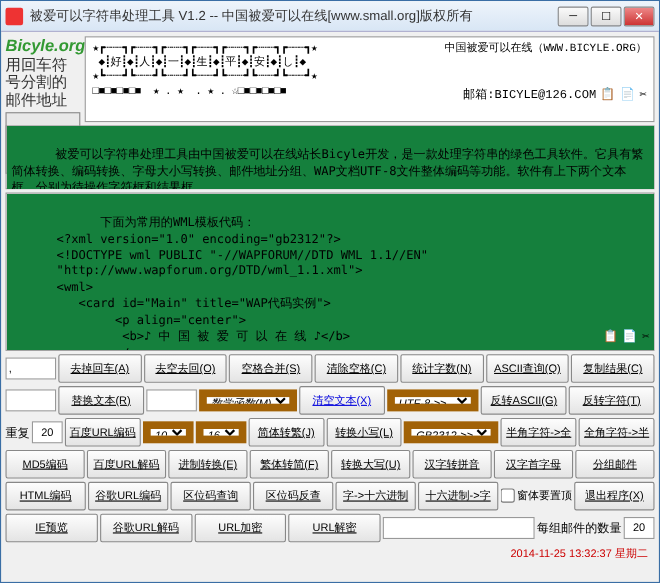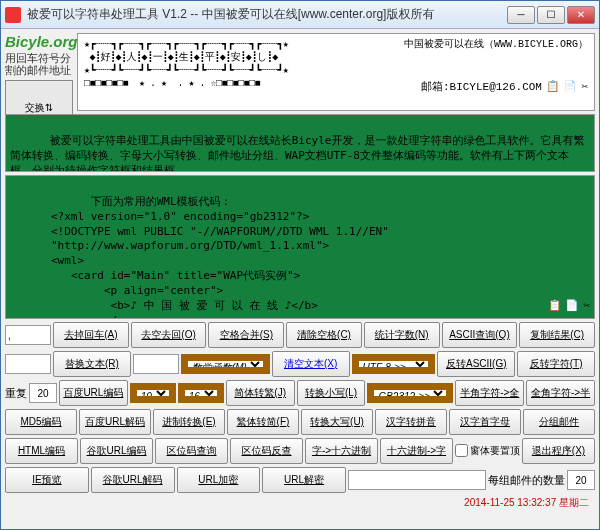--- a/index.html
+++ b/index.html
@@ -9,21 +9,21 @@
 .titlebar .appicon { width: 16px; height: 16px; background: #e33; border-radius: 2px; margin-right: 6px; }
 .titlebar .title { flex: 1; font-size: 12px; color: #333; white-space: nowrap; overflow: hidden; }
 .winbtns { display: flex; gap: 2px; }
 .winbtn { width: 28px; height: 18px; border: 1px solid #888; background: linear-gradient(#fafafa,#ddd); font-size: 10px; display: flex; align-items: center; justify-content: center; border-radius: 2px; }
 .winbtn.close { background: linear-gradient(#e88,#c33); color: #fff; }
 .client { padding: 4px; height: calc(100% - 28px); display: flex; flex-direction: column; gap: 3px; }
 .toprow { display: flex; gap: 4px; height: 78px; }
 .leftcol { width: 68px; display: flex; flex-direction: column; gap: 2px; font-size: 10px; }
 .logo { font-weight: bold; color: #c33; font-style: italic; font-size: 15px; }
 .logo span { color: #393; }
-.sidelabel { font-size: 11px; line-height: 1.1; color: #333; }
+.sidelabel { font-size: 14px; line-height: 1.1; color: #333; }
 .swapbtn { border: 1px solid #888; background: #e8e8e8; padding: 20px 4px; font-size: 10px; text-align: center; margin-top: 2px; }
 .banner { flex: 1; background: #fff; border: 1px solid #999; padding: 4px 6px; font-size: 10px; line-height: 1.3; overflow: hidden; position: relative; font-family: "Courier New", monospace; }
 .banner-top { display: flex; justify-content: space-between; }
 .ascii { white-space: pre; font-size: 10px; letter-spacing: -0.5px; }
 .banner-right { text-align: right; font-size: 10px; }
 .banner-icons { position: absolute; right: 6px; bottom: 16px; display: flex; gap: 4px; align-items: center; font-size: 11px; }
 .textarea { background: #15803d; border: 1px solid #999; padding: 4px; font-size: 11px; line-height: 1.35; font-family: "SimSun", monospace; overflow: auto; white-space: pre-wrap; position: relative; }
 .textarea.big { height: 144px; padding-left: 45px; }
 .ta-icons { position: absolute; right: 4px; bottom: 4px; display: flex; gap: 4px; font-size: 11px; }
 .btnrow { display: flex; gap: 2px; align-items: center; }
@@ -35,21 +35,21 @@
 .sel { border: 7px solid #a16207; background: #fff; height: 20px; font-size: 10px; flex: 1; font-style: italic; }
 .chk { display: flex; align-items: flex-start; gap: 2px; font-size: 10px; white-space: nowrap; }
 .datetime { color: #c00; font-size: 10px; text-align: right; padding-right: 6px; }
 </style>
 </head>
 <body>
 
 <div class="window">
   <div class="titlebar">
     <div class="appicon"></div>
-    <div class="title">被爱可以字符串处理工具 V1.2 -- 中国被爱可以在线[www.center.org]版权所有</div>
+    <div class="title">被爱可以字符串处理工具 V1.2 -- 中国被爱可以在线[www.small.org]版权所有</div>
     <div class="winbtns">
       <div class="winbtn">─</div>
       <div class="winbtn">☐</div>
       <div class="winbtn close">✕</div>
     </div>
   </div>
 
   <div class="client">
     <div class="toprow">
       <div class="leftcol">

